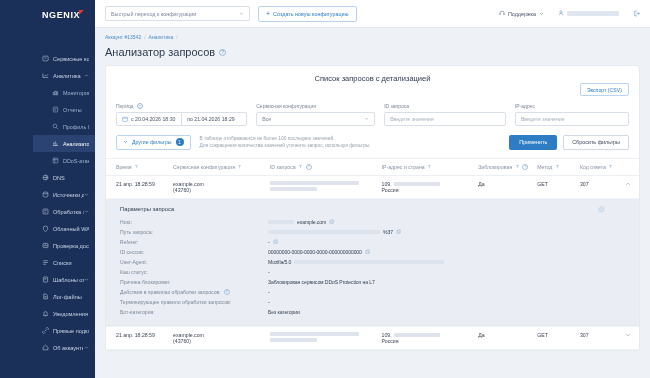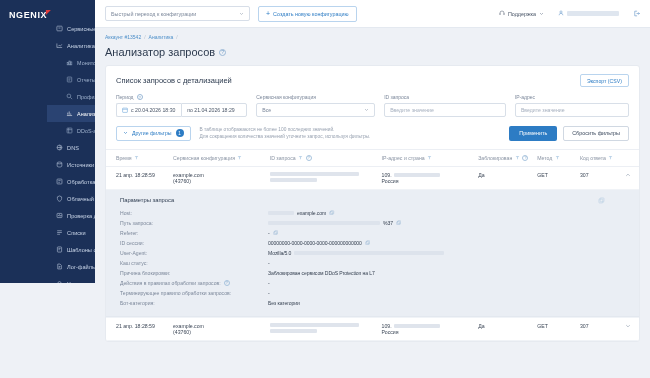--- a/index.html
+++ b/index.html
@@ -7,25 +7,26 @@
     width: 650px; height: 378px;
     font-family: "Liberation Sans", sans-serif;
     font-size: 6px;
     background: #eef1f6;
     overflow: hidden;
   }
   .app { display: flex; width: 650px; height: 378px; }
 
   
   .sidebar {
-    width: 95px; height: 283px;
+    width: 95px; height: 378px;
     background: #1b3058;
     flex: 0 0 95px;
-    display: flex; flex-direction: row;
+    display: flex; flex-direction: column;
     overflow: hidden;
+    padding-left: 33px;
   }
   .logo-area {
     height: 30px; display: flex; align-items: center;
     padding-left: 9px;
   }
   .logo-text {
     color: #ffffff; font-size: 9px; font-weight: 700;
     letter-spacing: 0.6px; position: relative;
   }
   .logo-mark {
@@ -119,20 +120,21 @@
   }
 
   .card {
     background: #ffffff; border-radius: 3px;
     border: 1px solid #e6eaf0;
     overflow: hidden;
   }
   .card-head {
     display: flex; align-items: center;
     padding: 8px 10px 4px 10px;
+    flex-direction: column;
   }
   .card-title { font-size: 7.5px; color: #2c3a4e; }
   .export-btn {
     margin-left: auto;
     height: 13px; padding: 0 6px;
     border: 1px solid #b9d4ee; border-radius: 2px;
     background: #fff; color: #2d7cc4; font-size: 5.2px;
     display: flex; align-items: center; cursor: pointer;
   }
 

